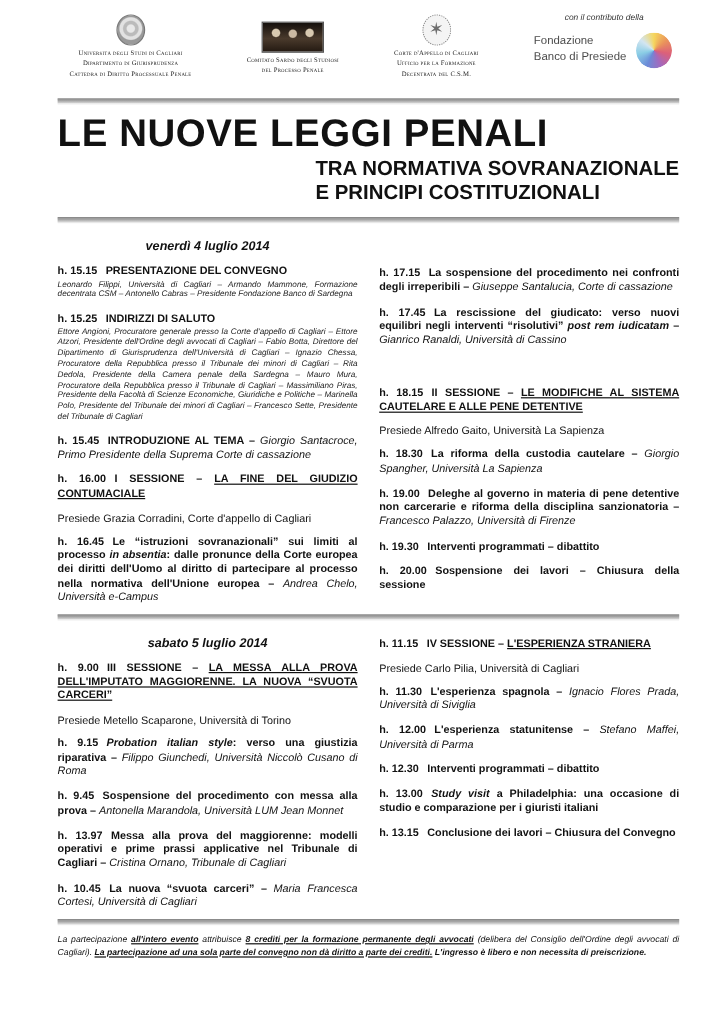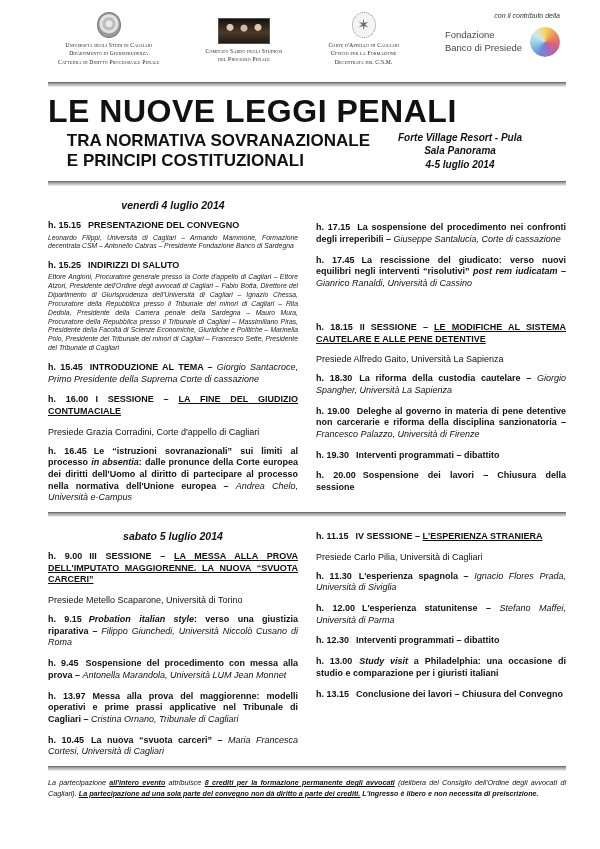--- a/index.html
+++ b/index.html
@@ -14,21 +14,21 @@
   .logos-row { display:flex; justify-content:space-between; align-items:flex-start; padding:2px 6px 0 10px; height:66px; }
   .logo-block { display:flex; flex-direction:column; align-items:center; text-align:center; }
   .logo-caption { font-family:"Liberation Serif", serif; font-variant:small-caps; font-size:5.6px; line-height:1.5; color:#222; letter-spacing:.2px; margin-top:3px; }
   .crest-round { width:24px; height:26px; border-radius:50%; border:1px solid #777; background:radial-gradient(circle at 50% 45%, #e8e8e8 0 3px, #bbb 4px 6px, #e2e2e2 7px 9px, #9a9a9a 10px); }
   .photo-box { width:52px; height:26px; margin-top:6px; background:
       radial-gradient(circle at 22% 35%, #d8c9b0 0 3px, rgba(0,0,0,0) 4px),
       radial-gradient(circle at 50% 38%, #cbb9a2 0 3px, rgba(0,0,0,0) 4px),
       radial-gradient(circle at 78% 35%, #d8c9b0 0 3px, rgba(0,0,0,0) 4px),
       linear-gradient(#15100c, #4a3a2c 55%, #241a12); border:1px solid #555; }
   .italy-emblem { width:24px; height:26px; border-radius:50%; border:1px dotted #888; color:#6d6d6d; font-size:15px; line-height:24px; text-align:center; background:#f4f4f4; }
-  .fond-block { display:flex; flex-direction:column; align-items:flex-end; }
+  .fond-block { display:flex; flex-direction:column; align-items:center; }
   .fond-note { font-size:7px; font-style:italic; color:#333; margin:0 0 8px 2px; }
   .fond-row { display:flex; align-items:center; gap:8px; }
   .fond-lines { font-size:9.5px; color:#4a4a4a; line-height:1.35; }
   .dot-sphere { width:30px; height:30px; border-radius:50%;
       background:conic-gradient(#f5d24b, #e8884a, #d94f6b, #9b59b6, #5b7fd4, #7ec8e3, #cfe3f0, #f5d24b);
       -webkit-mask:radial-gradient(circle, #000 85%, transparent 90%); opacity:.9; }
   
   .bar { height:5px; background:linear-gradient(#8f8f8f, #d8d8d8); border-top:1px solid #6f6f6f; border-bottom:1px solid #e8e8e8; }
   .bar.b1 { margin-top:6px; }
   
@@ -101,25 +101,20 @@
   <div class="bar b1"></div>
 
 
   <section>
     <h1 class="main-title">LE NUOVE LEGGI PENALI</h1>
     <div class="sub-row">
       <div class="subtitles">
         <div>TRA NORMATIVA SOVRANAZIONALE</div>
         <div>E PRINCIPI COSTITUZIONALI</div>
       </div>
-      <div class="venue">
-        <div>Forte Village Resort - Pula</div>
-        <div>Sala Panorama</div>
-        <div>4-5 luglio 2014</div>
-      </div>
     </div>
   </section>
 
   <div class="bar"></div>
 
   <section class="day">
     <div class="cols">
       <div class="col">
         <div class="date-line">venerdì 4 luglio 2014</div>
 

